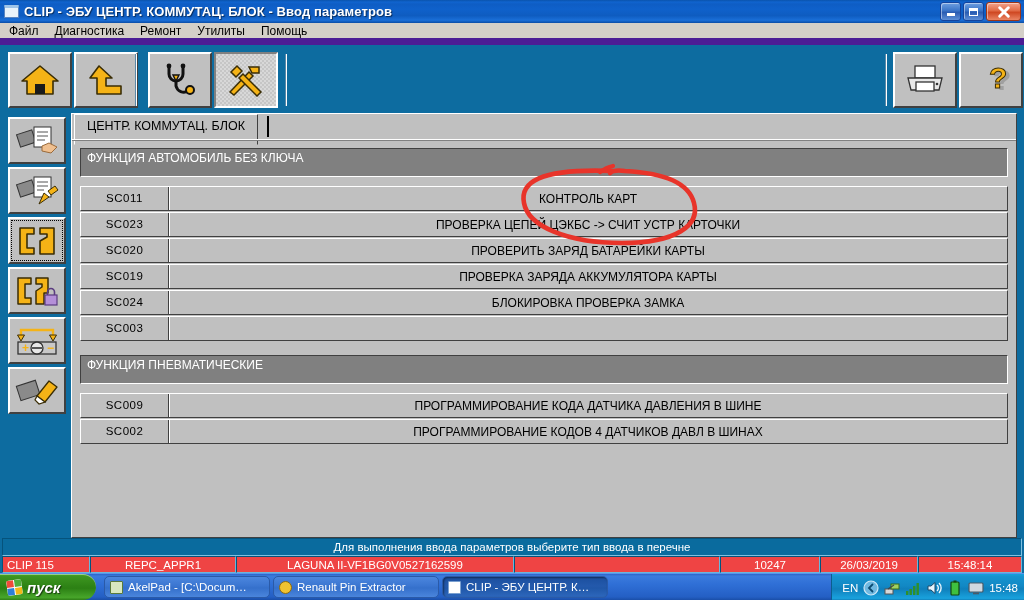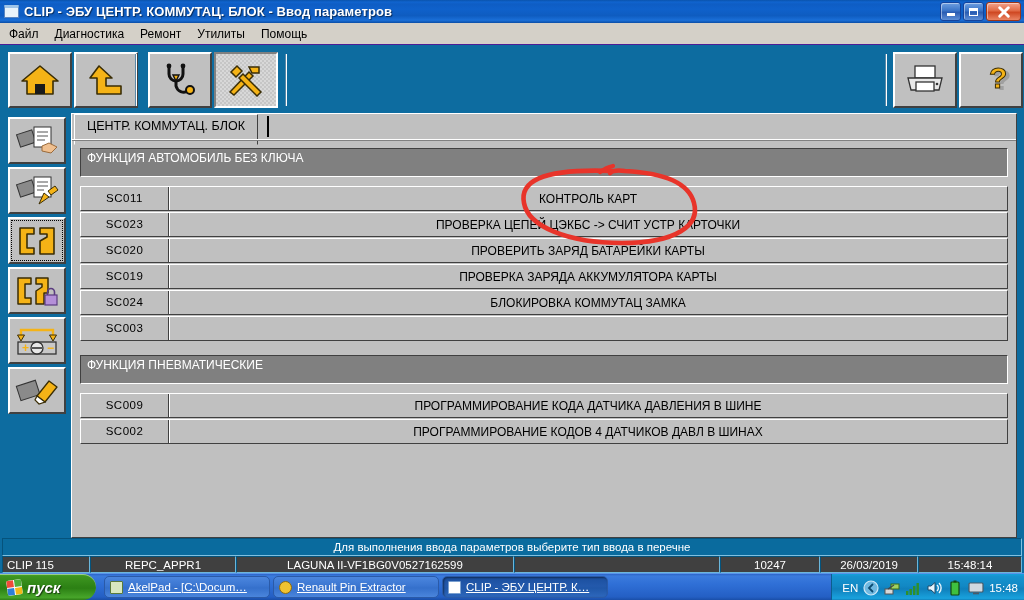--- a/index.html
+++ b/index.html
@@ -44,21 +44,21 @@
   }
   .min-glyph { width: 8px; height: 3px; background: #fff; margin-top: 6px; }
   .max-glyph {
     width: 9px; height: 8px; border: 1px solid #fff; border-top-width: 3px;
   }
 
   
   .menubar {
     position: absolute; left: 0; top: 23px; width: 1024px; height: 22px;
     background: #d4d0c8; display: flex; align-items: center;
-    border-bottom: 1px solid #4c1d95;
+    border-bottom: 7px solid #4c1d95;
   }
   .menu-item {
     font-size: 12px; color: #000; padding: 2px 7px; margin-left: 2px;
     white-space: nowrap; cursor: default;
   }
 
   
   .toolbar {
     position: absolute; left: 0; top: 45px; width: 1024px; height: 70px;
     background: #0d6ca0;
@@ -152,21 +152,21 @@
 
   
   .msgbar {
     position: absolute; left: 2px; top: 538px; width: 1020px; height: 18px;
     background: #0a6b9e; color: #ffffff; font-size: 11.5px;
     display: flex; align-items: center; justify-content: center;
     border: 1px solid; border-color: #05537c #7fc0e0 #7fc0e0 #05537c;
   }
   .statusbar {
     position: absolute; left: 2px; top: 556px; width: 1020px; height: 17px;
-    display: flex; background: #404040;
+    display: flex; background: #ef4444;
   }
   .st-cell {
     height: 17px; color: #ffffff; font-size: 11.5px;
     display: flex; align-items: center;
     border: 1px solid; border-color: #05537c #6cb6da #6cb6da #05537c;
     padding: 0 4px; white-space: nowrap; overflow: hidden;
   }
   .st-cell.center { justify-content: center; }
 
   
@@ -202,21 +202,20 @@
     color: #fff; font-size: 15px; font-weight: bold; font-style: italic;
     text-shadow: 1px 1px 1px rgba(0,0,0,.6);
   }
   .task-btn {
     height: 22px; width: 166px; margin-right: 3px;
     background: linear-gradient(to bottom,#4b86de 0%,#3a75d0 45%,#3570cb 55%,#4a85dc 100%);
     border: 1px solid #2a5aa8; border-radius: 5px;
     display: flex; align-items: center; padding: 0 5px;
     color: #fff; font-size: 11.5px; white-space: nowrap; overflow: hidden;
     cursor: pointer;
-    text-decoration: underline;
   }
   .task-btn.active {
     background: linear-gradient(to bottom,#1b4f9e 0%,#2359ac 45%,#2057a8 55%,#2d67bc 100%);
     box-shadow: inset 1px 1px 2px rgba(0,0,0,.45);
   }
   .task-ico {
     width: 13px; height: 13px; margin-right: 5px; flex: 0 0 13px; border-radius: 1px;
   }
   .tray {
     position: absolute; right: 0; top: 0; height: 27px;
@@ -406,21 +405,21 @@
       <div class="row">
         <div class="row-code">SC020</div>
         <div class="row-label">ПРОВЕРИТЬ ЗАРЯД БАТАРЕЙКИ КАРТЫ</div>
       </div>
       <div class="row">
         <div class="row-code">SC019</div>
         <div class="row-label">ПРОВЕРКА ЗАРЯДА АККУМУЛЯТОРА КАРТЫ</div>
       </div>
       <div class="row">
         <div class="row-code">SC024</div>
-        <div class="row-label">БЛОКИРОВКА КОММУТАЦ ЗАМКА</div>
+        <div class="row-label">БЛОКИРОВКА ПРОВЕРКА ЗАМКА</div>
       </div>
       <div class="row">
         <div class="row-code">SC003</div>
       </div>
 
       <div class="sec-header second">ФУНКЦИЯ ПНЕВМАТИЧЕСКИЕ</div>
 
       <div class="row">
         <div class="row-code">SC009</div>
         <div class="row-label">ПРОГРАММИРОВАНИЕ КОДА ДАТЧИКА ДАВЛЕНИЯ В ШИНЕ</div>

